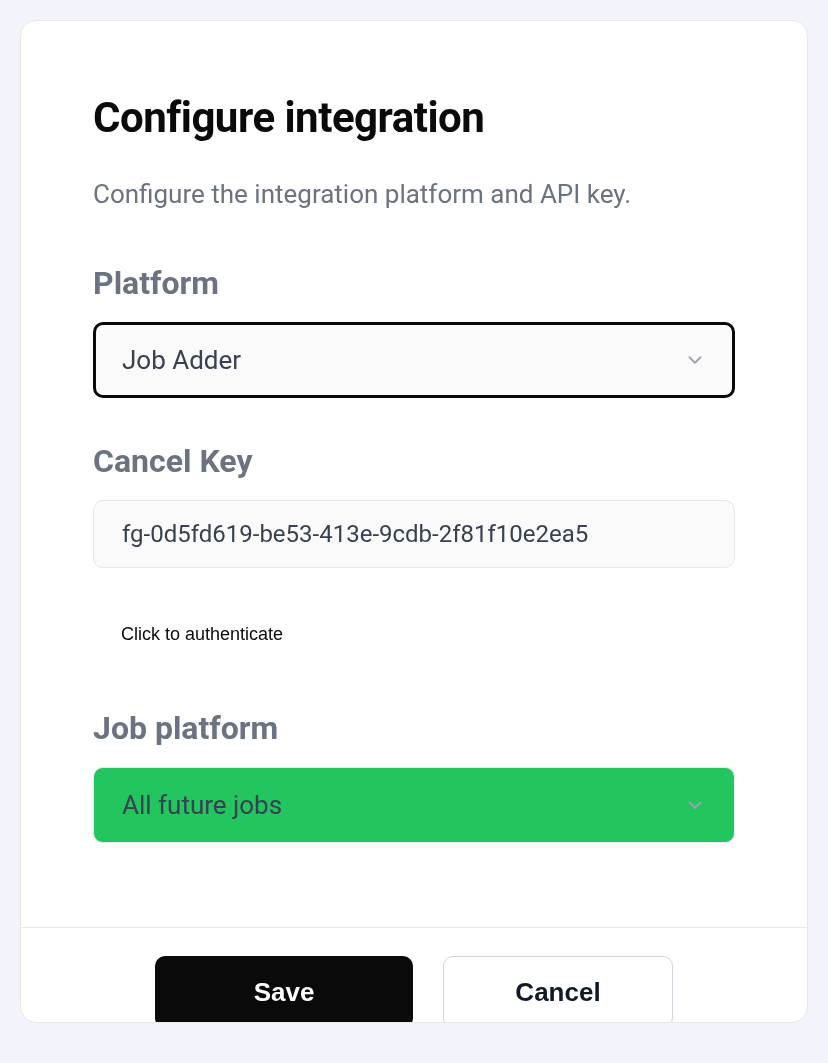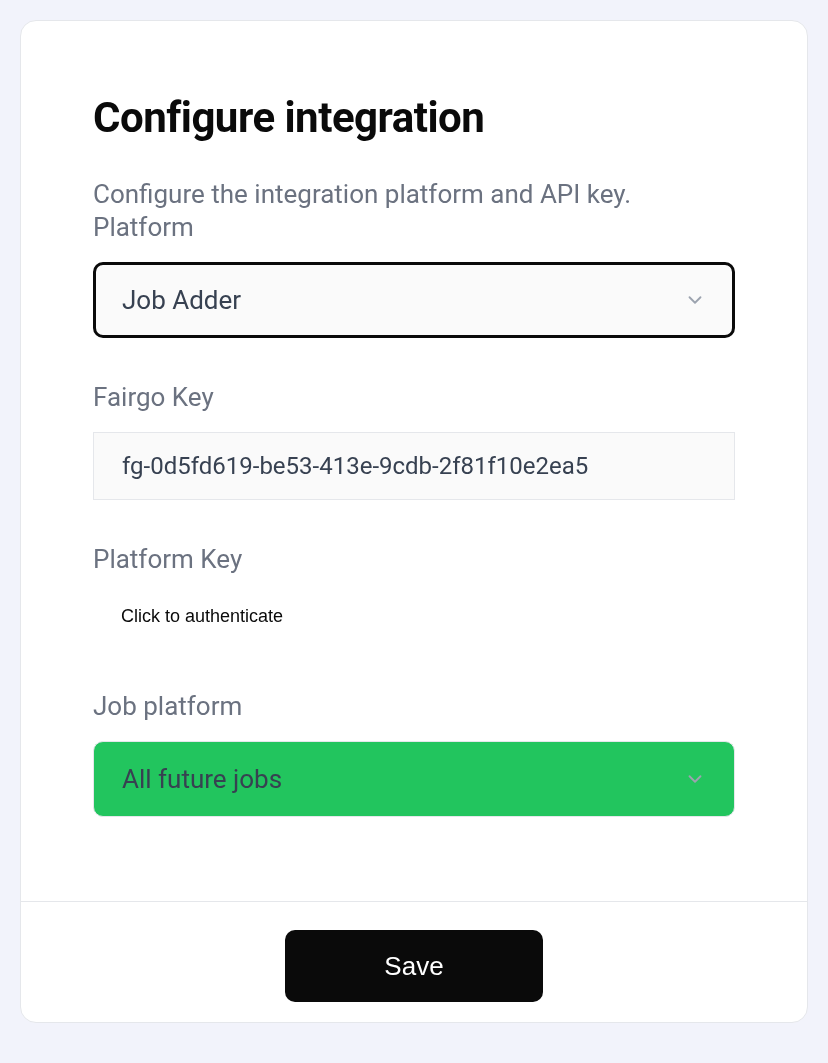--- a/index.html
+++ b/index.html
@@ -34,29 +34,30 @@
     .title {
       font-size: 42px;
       font-weight: 700;
       color: #0a0a0a;
       margin-bottom: 34px;
       letter-spacing: -0.5px;
     }
     .subtitle {
       font-size: 26px;
       color: #6b7280;
+      margin-bottom: 52px;
       line-height: 1.4;
     }
     .field {
       margin-bottom: 44px;
     }
     .field-label {
-      font-size: 26px;
+      font-size: 32px;
       color: #6b7280;
-      font-weight: 400;
+      font-weight: 700;
       margin-bottom: 20px;
       display: block;
     }
     .select {
       width: 100%;
       height: 76px;
       border: 1px solid #e5e7eb;
       border-radius: 10px;
       padding: 0 28px;
       font-size: 26px;
@@ -76,21 +77,21 @@
       color: #374151;
     }
     .chevron {
       color: #9ca3af;
       flex-shrink: 0;
     }
     .readonly-input {
       width: 100%;
       height: 68px;
       border: 1px solid #e5e7eb;
-      border-radius: 0;
+      border-radius: 10px;
       padding: 0 28px;
       font-size: 24px;
       color: #374151;
       background: #fafafa;
       display: flex;
       align-items: center;
     }
     .auth-link {
       display: inline-block;
       padding: 12px 28px;
@@ -107,21 +108,21 @@
       padding: 28px;
       display: flex;
       justify-content: center;
       gap: 30px;
     }
     .btn {
       height: 72px;
       border-radius: 10px;
       padding: 0 28px;
       font-size: 26px;
-      font-weight: 400;
+      font-weight: 700;
       cursor: pointer;
       display: flex;
       align-items: center;
       justify-content: center;
       min-width: 230px;
     }
     .btn-primary {
       background: #0a0a0a;
       color: #ffffff;
       border: none;
@@ -145,38 +146,38 @@
       <label class="field-label">Platform</label>
       <div class="select focused">
         <span class="select-value">Job Adder</span>
         <svg class="chevron" width="22" height="22" viewBox="0 0 24 24" fill="none" stroke="currentColor" stroke-width="2" stroke-linecap="round" stroke-linejoin="round">
           <polyline points="6 9 12 15 18 9"></polyline>
         </svg>
       </div>
     </div>
 
     <div class="field">
-      <label class="field-label">Fairgo Key</label>
+      <label class="field-label">Cancel Key</label>
       <div class="readonly-input">
         <span>fg-0d5fd619-be53-413e-9cdb-2f81f10e2ea5</span>
       </div>
     </div>
 
     <div class="field">
-      <label class="field-label">Platform Key</label>
       <button class="auth-link">Click to authenticate</button>
     </div>
 
     <div class="field">
       <label class="field-label">Job platform</label>
       <div class="select">
         <span class="select-value">All future jobs</span>
         <svg class="chevron" width="22" height="22" viewBox="0 0 24 24" fill="none" stroke="currentColor" stroke-width="2" stroke-linecap="round" stroke-linejoin="round">
           <polyline points="6 9 12 15 18 9"></polyline>
         </svg>
       </div>
     </div>
   </div>
 
   <div class="modal-footer">
     <button class="btn btn-primary">Save</button>
+    <button class="btn btn-secondary">Cancel</button>
   </div>
 </div>
 
 </body></html>

